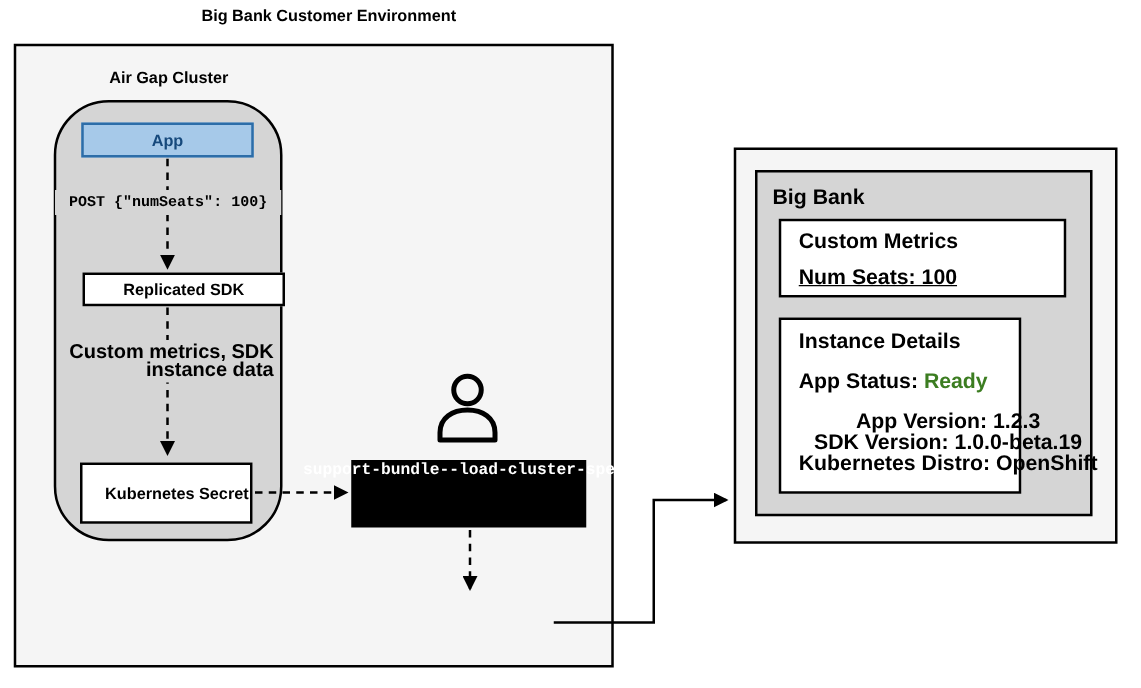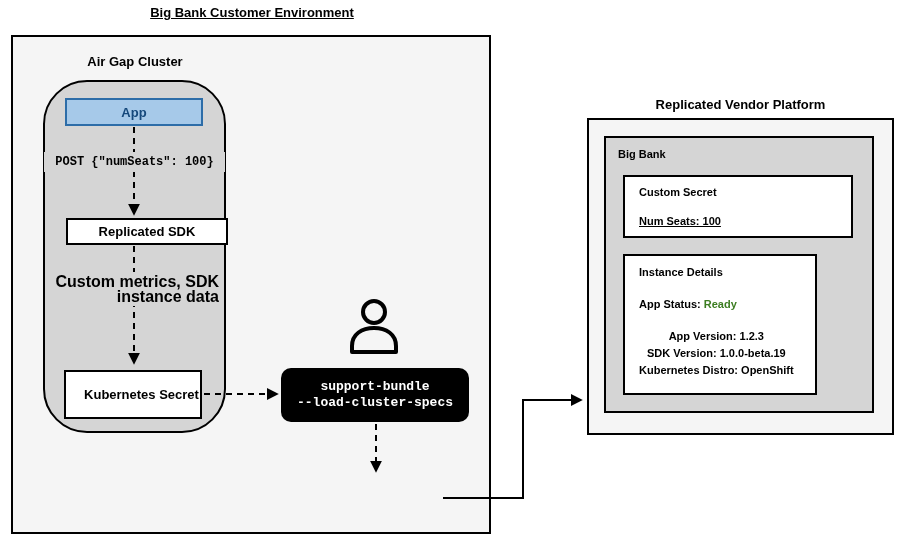--- a/index.html
+++ b/index.html
@@ -25,46 +25,45 @@
   .post-label{
     background:var(--cluster-bg,#d5d5d5);font-size:12px;
     display:flex;align-items:center;justify-content:center;white-space:nowrap;
   }
   .flow-label{
     background:var(--cluster-bg,#d5d5d5);font-size:16px;line-height:15px;
     text-align:right;padding:2px 0;
   }
   .command{
     background:var(--command-bg,#000);color:var(--command-text,#fff);
-    display:flex;align-items:center;justify-content:center;flex-direction:column;
-    font-size:13px;line-height:16px;white-space:nowrap;border-radius:10px;
+    display:flex;align-items:flex-start;justify-content:center;flex-direction:row;
+    font-size:13px;line-height:16px;white-space:nowrap;
   }
-  .inner-text{position:absolute;left:14px;font-size:11px;white-space:nowrap;}
+  .inner-text{position:absolute;left:14px;font-size:17px;white-space:nowrap;}
   .ready{color:var(--status-ready,#3c7d21);}
   svg.overlay{position:absolute;left:0;top:0;pointer-events:none;}
 </style>
 </head>
 <body>
 
 <div class="canvas">
 
-  <div class="abs title" style="left:12px;top:5px;width:480px;text-decoration:underline;">Big Bank Customer Environment</div>
-  <div class="abs title" style="left:587px;top:97px;width:307px;">Replicated Vendor Platform</div>
+  <div class="abs title" style="left:23px;top:5px;width:480px;">Big Bank Customer Environment</div>
 
   <div class="abs panel" style="left:11px;top:35px;width:480px;height:499px;"></div>
   <div class="abs title" style="left:45px;top:54px;width:180px;">Air Gap Cluster</div>
   <div class="abs cluster" style="left:43px;top:80px;width:183px;height:353px;"></div>
 
   <div class="abs panel" style="left:587px;top:118px;width:307px;height:317px;"></div>
   <div class="abs card" style="left:604px;top:136px;width:270px;height:277px;">
     <div class="inner-text" style="top:10px;left:12px;">Big Bank</div>
   </div>
 
   <div class="abs node" style="left:623px;top:175px;width:230px;height:63px;justify-content:flex-start;">
-    <div class="inner-text" style="top:8px;">Custom Secret</div>
+    <div class="inner-text" style="top:8px;">Custom Metrics</div>
     <div class="inner-text" style="top:37px;text-decoration:underline;">Num Seats: 100</div>
   </div>
 
   <div class="abs node" style="left:623px;top:254px;width:194px;height:141px;justify-content:flex-start;">
     <div class="inner-text" style="top:9px;">Instance Details</div>
     <div class="inner-text" style="top:41px;">
       <span>App Status: </span><span class="ready">Ready</span>
     </div>
     <div class="inner-text" style="top:72px;line-height:17px;">
       <div>App Version: 1.2.3</div>

